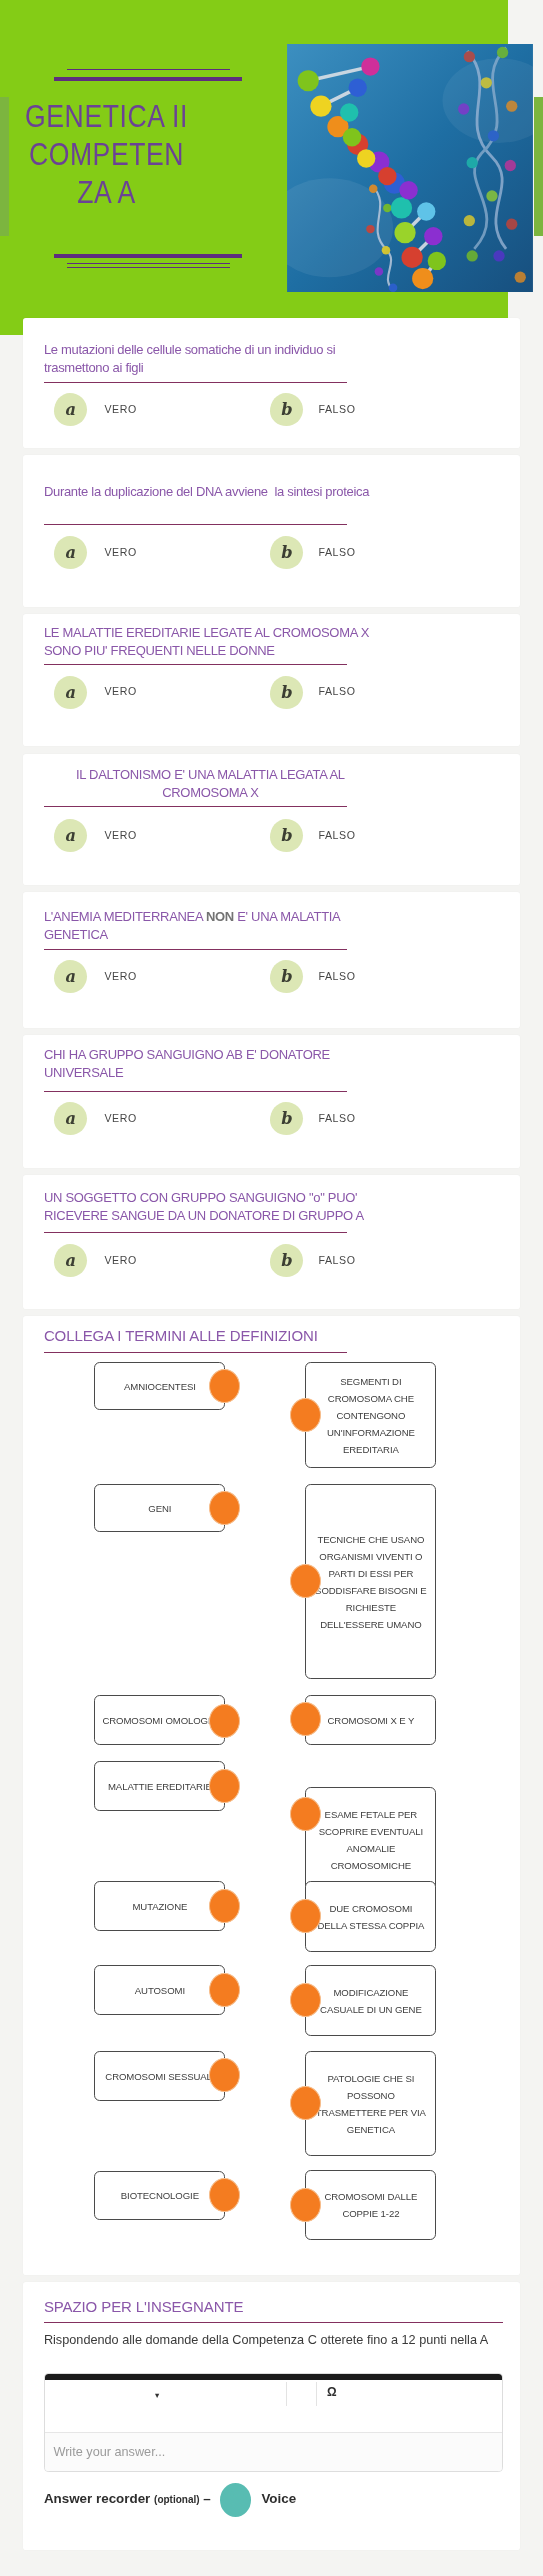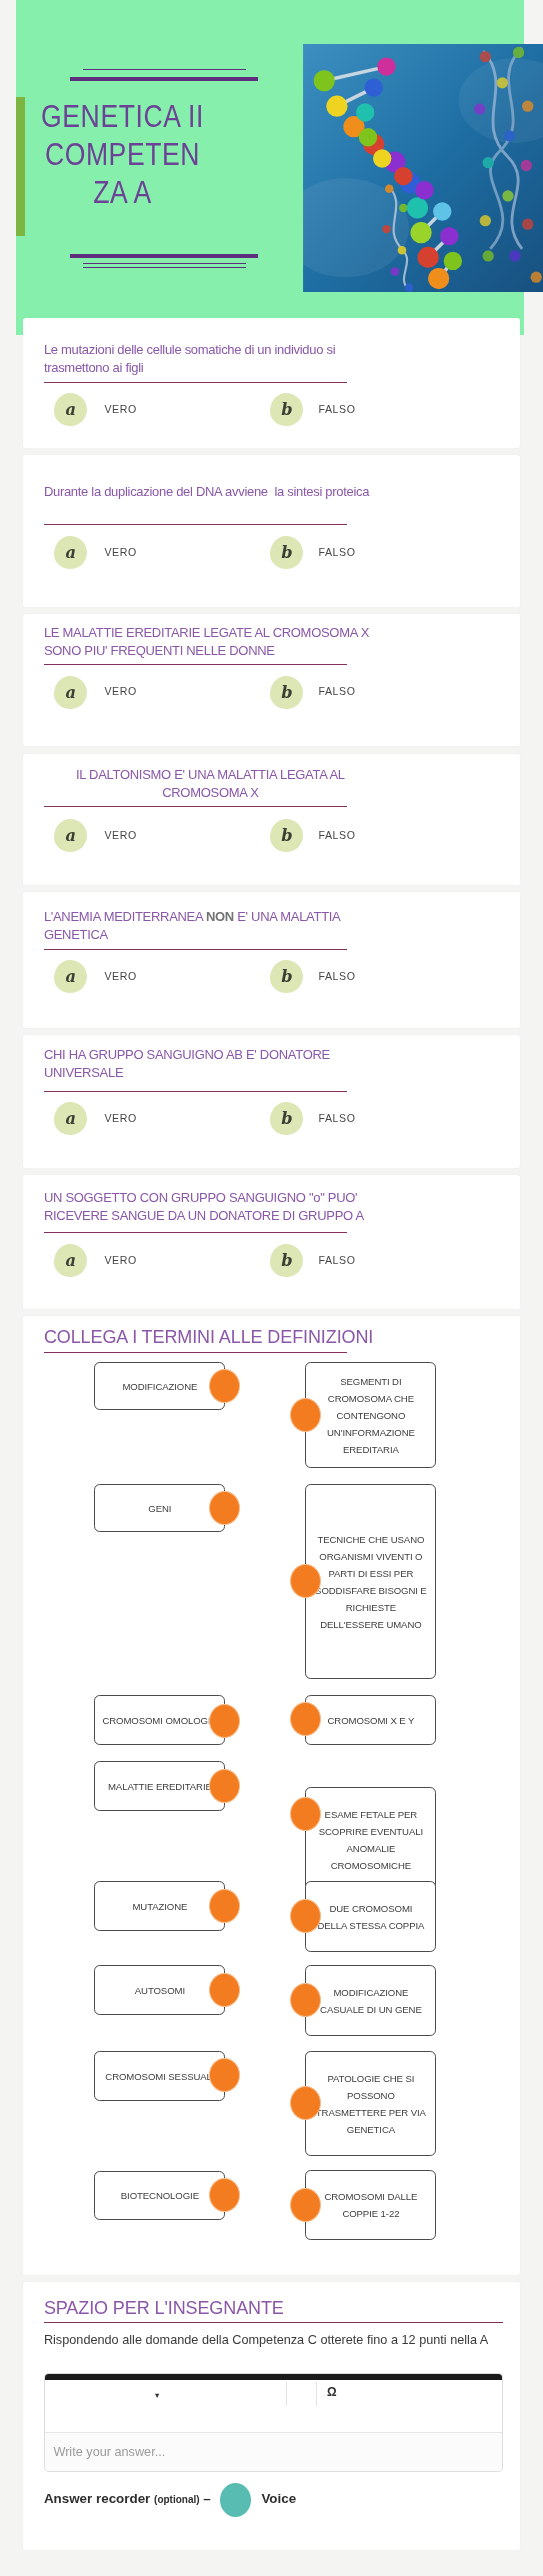--- a/index.html
+++ b/index.html
@@ -1,20 +1,20 @@
 <!DOCTYPE html>
 <html style="font-size:11.3px"><head>
 <meta charset="utf-8">
 <style>
   html,body{margin:0;padding:0;}
   body{font-family:"Liberation Sans",sans-serif;}
   .page{position:relative;width:544px;height:2576px;background:#f4f4f2;overflow:hidden;}
 
   
-  .header{position:absolute;left:16px;top:0;width:508px;height:335px;background:#86efac;}
+  .header{position:absolute;left:0;top:0;width:508px;height:335px;background:#84cc16;}
   .side-bar{position:absolute;width:9.2px;height:139px;top:97px;background:#7cb53f;}
   .side-bar.left{left:0;} .side-bar.right{left:534px;}
   .title-block{position:absolute;left:3.5px;top:97px;width:205px;text-align:center;
     color:#6b4295;font-size:32px;line-height:38px;font-weight:400;
     transform:scaleX(.83);transform-origin:50% 0;letter-spacing:0.7px;}
   .hline{position:absolute;background:#5e2d7e;}
   .dna{position:absolute;left:287px;top:44px;width:246px;height:248px;}
 
   
   .card{position:absolute;left:23.4px;width:497px;background:#fff;border-radius:2.8px;
@@ -25,21 +25,21 @@
   .qrule{position:absolute;left:20.5px;width:303px;border-top:1.4px solid #83305f;}
   .opt{position:absolute;display:block;}
   .opt-circle{position:absolute;width:33px;height:33px;background:#dce7b5;
     border-radius:48% 52% 50% 50%/55% 50% 50% 45%;
     display:flex;align-items:center;justify-content:center;
     font-family:"DejaVu Serif",serif;font-style:italic;font-weight:bold;
     font-size:16.3px;color:#3c3f33;}
   .opt-label{position:absolute;font-size:10.6px;color:#464646;letter-spacing:0.6px;}
 
   
-  .sec-title{position:absolute;left:20.5px;font-size:18px;color:#8a57a9;letter-spacing:-0.1px;}
+  .sec-title{position:absolute;left:20.5px;font-size:15px;color:#8a57a9;letter-spacing:-0.1px;}
   .mbox{position:absolute;width:131px;background:#fff;border:1.4px solid #4a4a4a;border-radius:5.7px;
     box-sizing:border-box;display:flex;align-items:center;justify-content:center;text-align:center;
     padding:4.2px 7px;font-size:9.6px;line-height:17px;color:#3d3d3d;letter-spacing:-0.1px;}
   .dot{position:absolute;width:31px;height:34px;box-sizing:border-box;background:#f47c20;
     border:1.4px solid #f6bd8b;border-radius:50%;}
 
   
   .note{position:absolute;left:20.5px;width:456px;font-size:12.7px;line-height:19px;color:#3a3a3a;}
   .editor{position:absolute;left:20.5px;width:459px;border:0.7px solid #ddd;border-radius:4.2px;
     background:#fff;box-sizing:border-box;}
@@ -246,21 +246,21 @@
     <div class="opt" style="left:247px;top:69px;">
       <span class="opt-circle">b</span>
       </div>
     <span class="opt-label" style="left:295px;top:79px;">FALSO</span>
   </div>
 
   <div class="card" style="top:1316px;height:959px;">
     <div class="sec-title" style="top:10.6px;">COLLEGA I TERMINI ALLE DEFINIZIONI</div>
     <div class="qrule" style="top:36px;"></div>
 
-    <div class="mbox" style="left:71px;top:46px;height:48px;">MODIFICAZIONE</div>
+    <div class="mbox" style="left:71px;top:46px;height:48px;">AMNIOCENTESI</div>
     <div class="mbox" style="left:71px;top:168px;height:48px;">GENI</div>
     <div class="mbox" style="left:71px;top:379px;height:50px;">CROMOSOMI OMOLOGHI</div>
     <div class="mbox" style="left:71px;top:445px;height:50px;">MALATTIE EREDITARIE</div>
     <div class="mbox" style="left:71px;top:565px;height:50px;">MUTAZIONE</div>
     <div class="mbox" style="left:71px;top:649px;height:50px;">AUTOSOMI</div>
     <div class="mbox" style="left:71px;top:735px;height:50px;">CROMOSOMI SESSUALI</div>
     <div class="mbox" style="left:71px;top:855px;height:49px;">BIOTECNOLOGIE</div>
 
     <div class="mbox" style="left:282px;top:46px;height:106px;">SEGMENTI DI CROMOSOMA CHE CONTENGONO UN'INFORMAZIONE EREDITARIA</div>
     <div class="mbox" style="left:282px;top:168px;height:195px;">TECNICHE CHE USANO ORGANISMI VIVENTI O PARTI DI ESSI PER SODDISFARE BISOGNI E RICHIESTE DELL'ESSERE UMANO</div>

